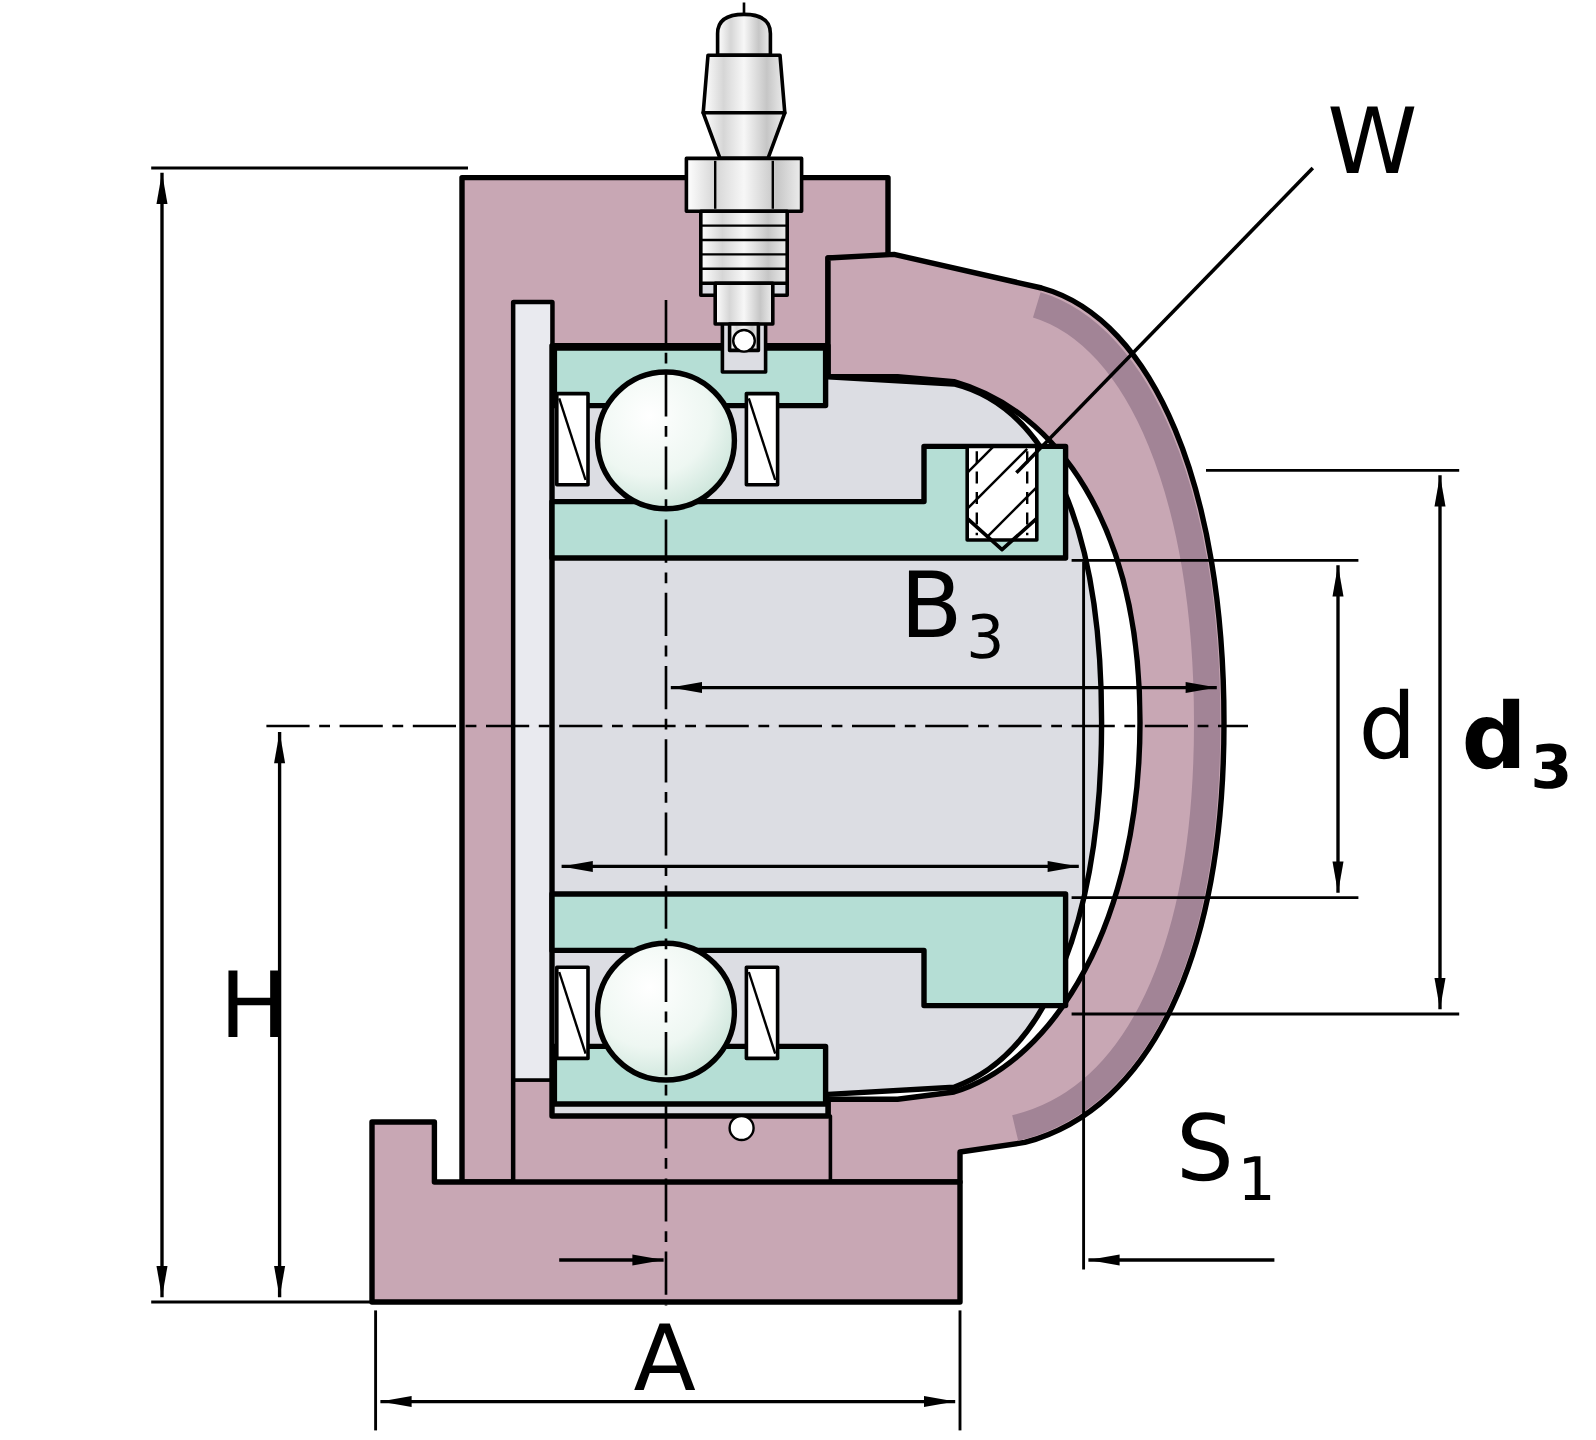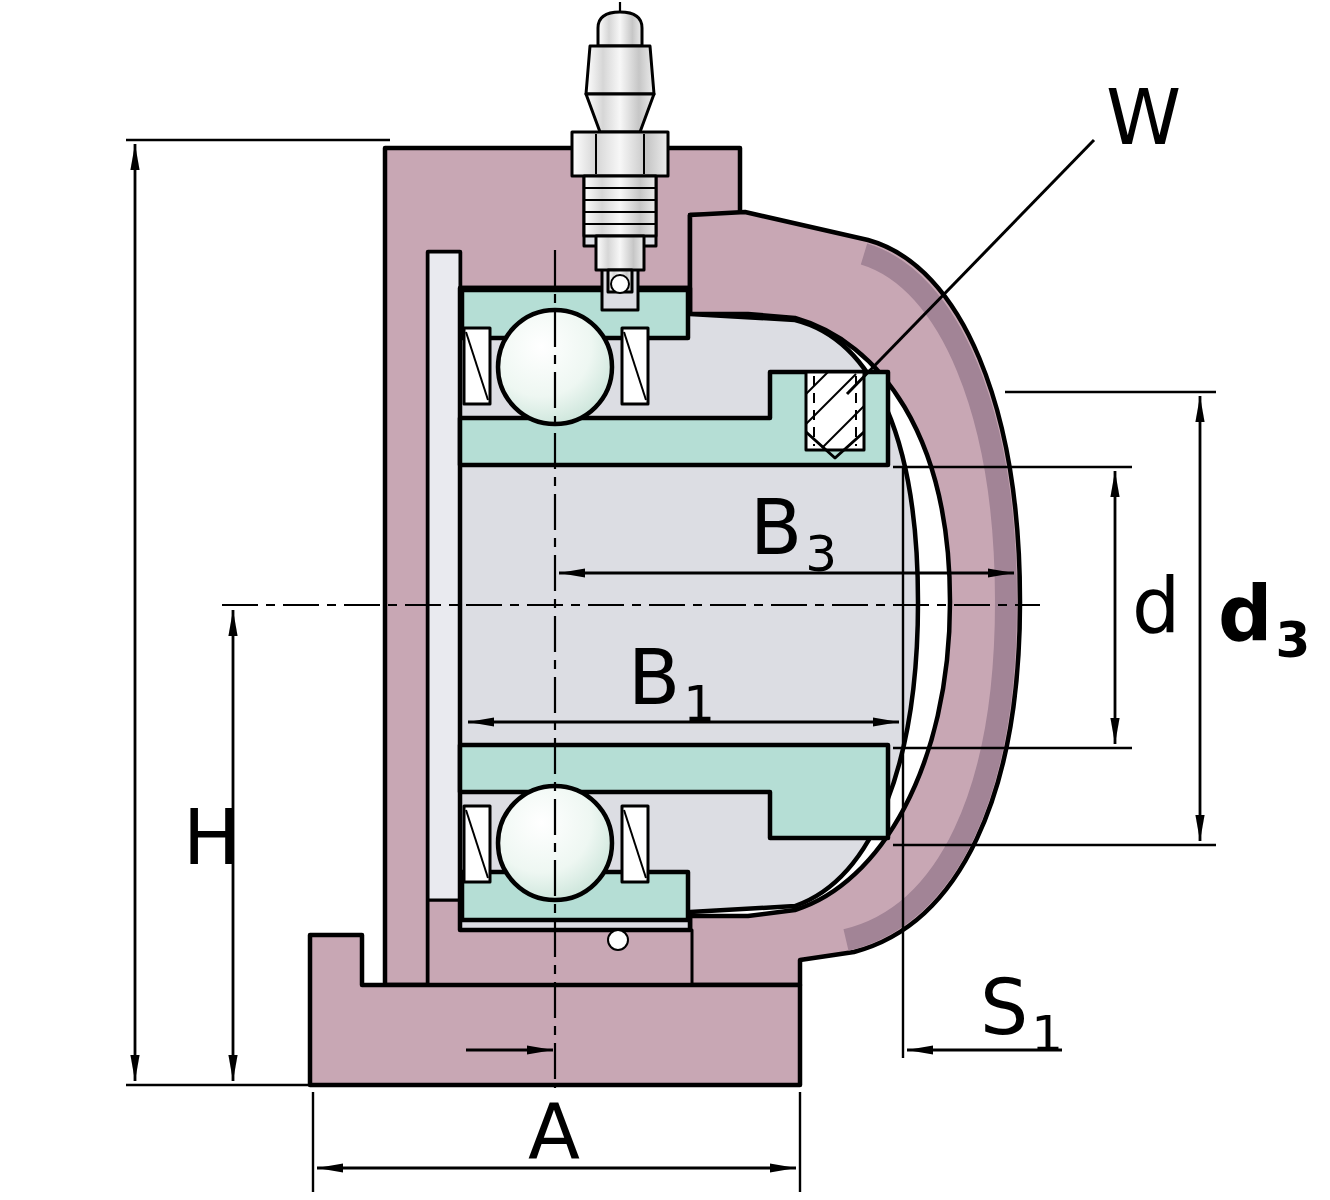--- a/index.html
+++ b/index.html
@@ -160,32 +160,29 @@
     <line class="s-med f-none" x1="1094" y1="140" x2="847" y2="394"></line>
   </g>
 </svg>
 
   <div class="dim-label" style="left:183px;top:800px;">
     <span>H</span><span class="sub"></span>
   </div>
   <div class="dim-label" style="left:528px;top:1094px;">
     <span>A</span><span class="sub"></span>
   </div>
-  <div class="dim-label" style="left:628px;top:640px;">
-    <span>B</span><span class="sub">1</span>
-  </div>
-  <div class="dim-label" style="left:750px;top:490px;">
+  <div class="dim-label" style="left:750px;top:467px;">
     <span>B</span><span class="sub">3</span>
   </div>
   <div class="dim-label" style="left:1132px;top:568px;">
     <span>d</span><span class="sub"></span>
   </div>
   <div class="dim-label" style="left:1218px;top:576px;font-weight:bold;">
     <span>d</span><span class="sub">3</span>
   </div>
-  <div class="dim-label" style="left:980px;top:970px;">
+  <div class="dim-label" style="left:980px;top:919px;">
     <span>S</span><span class="sub">1</span>
   </div>
   <div class="dim-label" style="left:1106px;top:80px;">
     <span>W</span><span class="sub"></span>
   </div>
 
 </div>
 
 </body></html>

